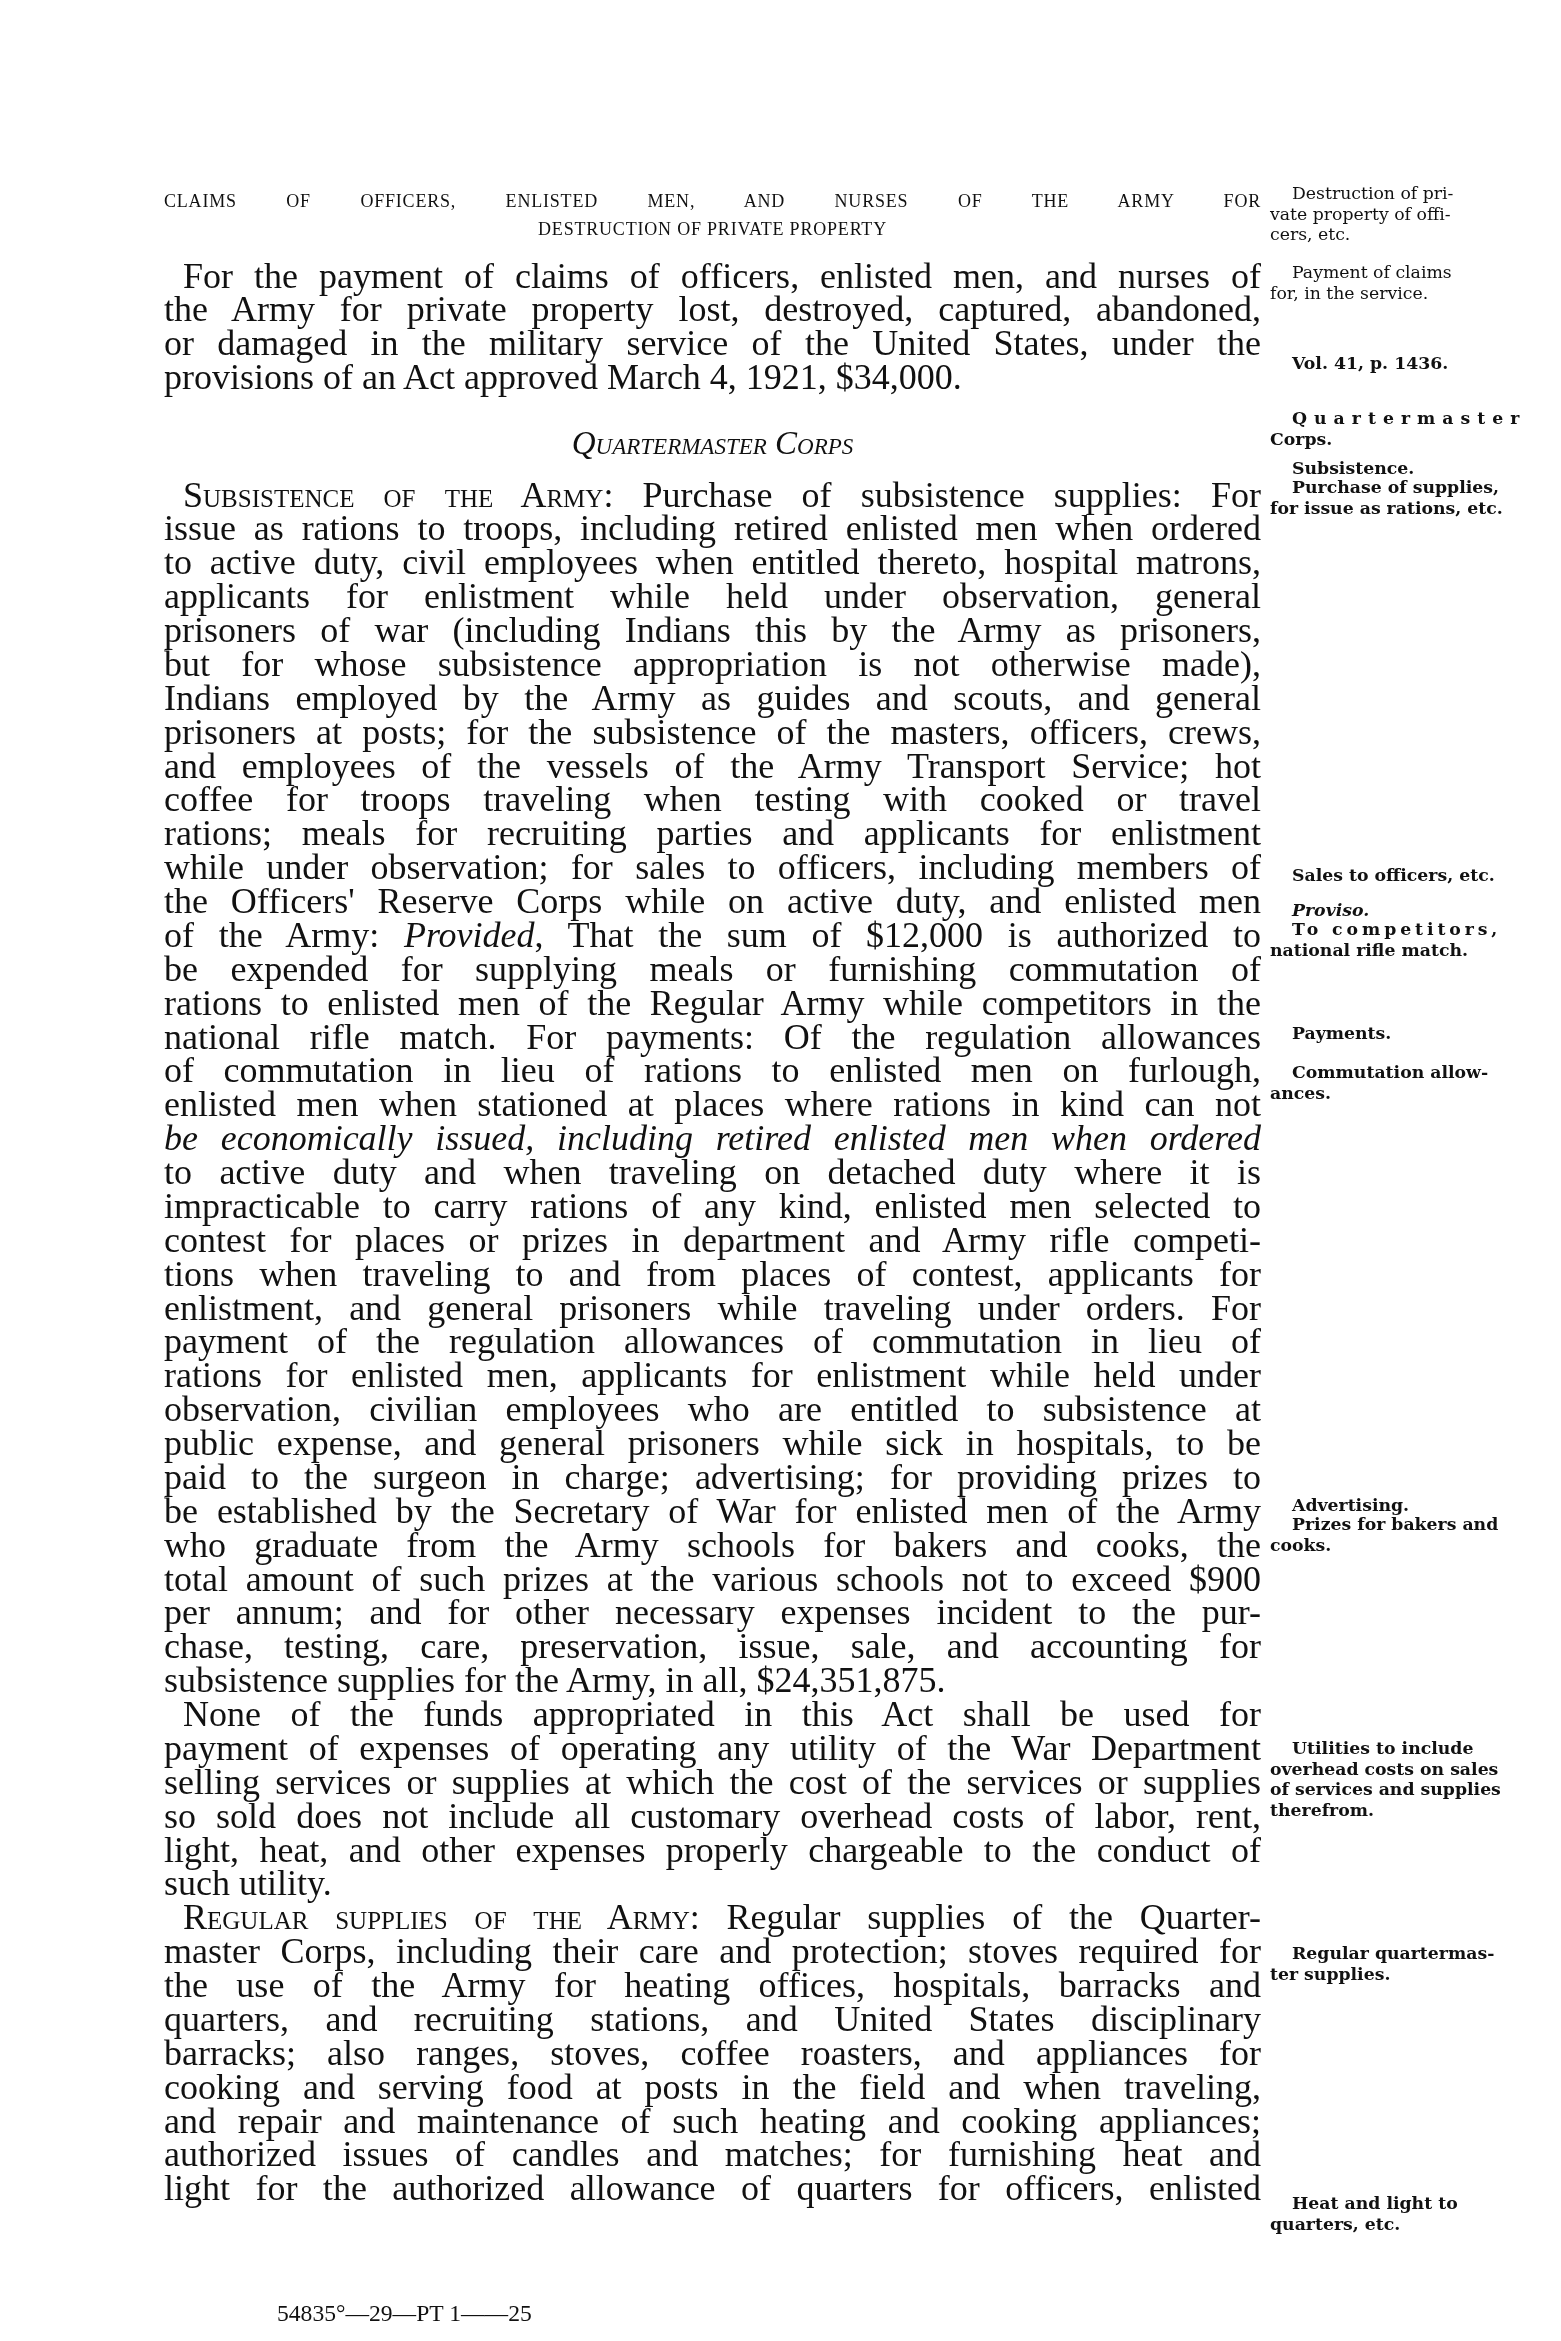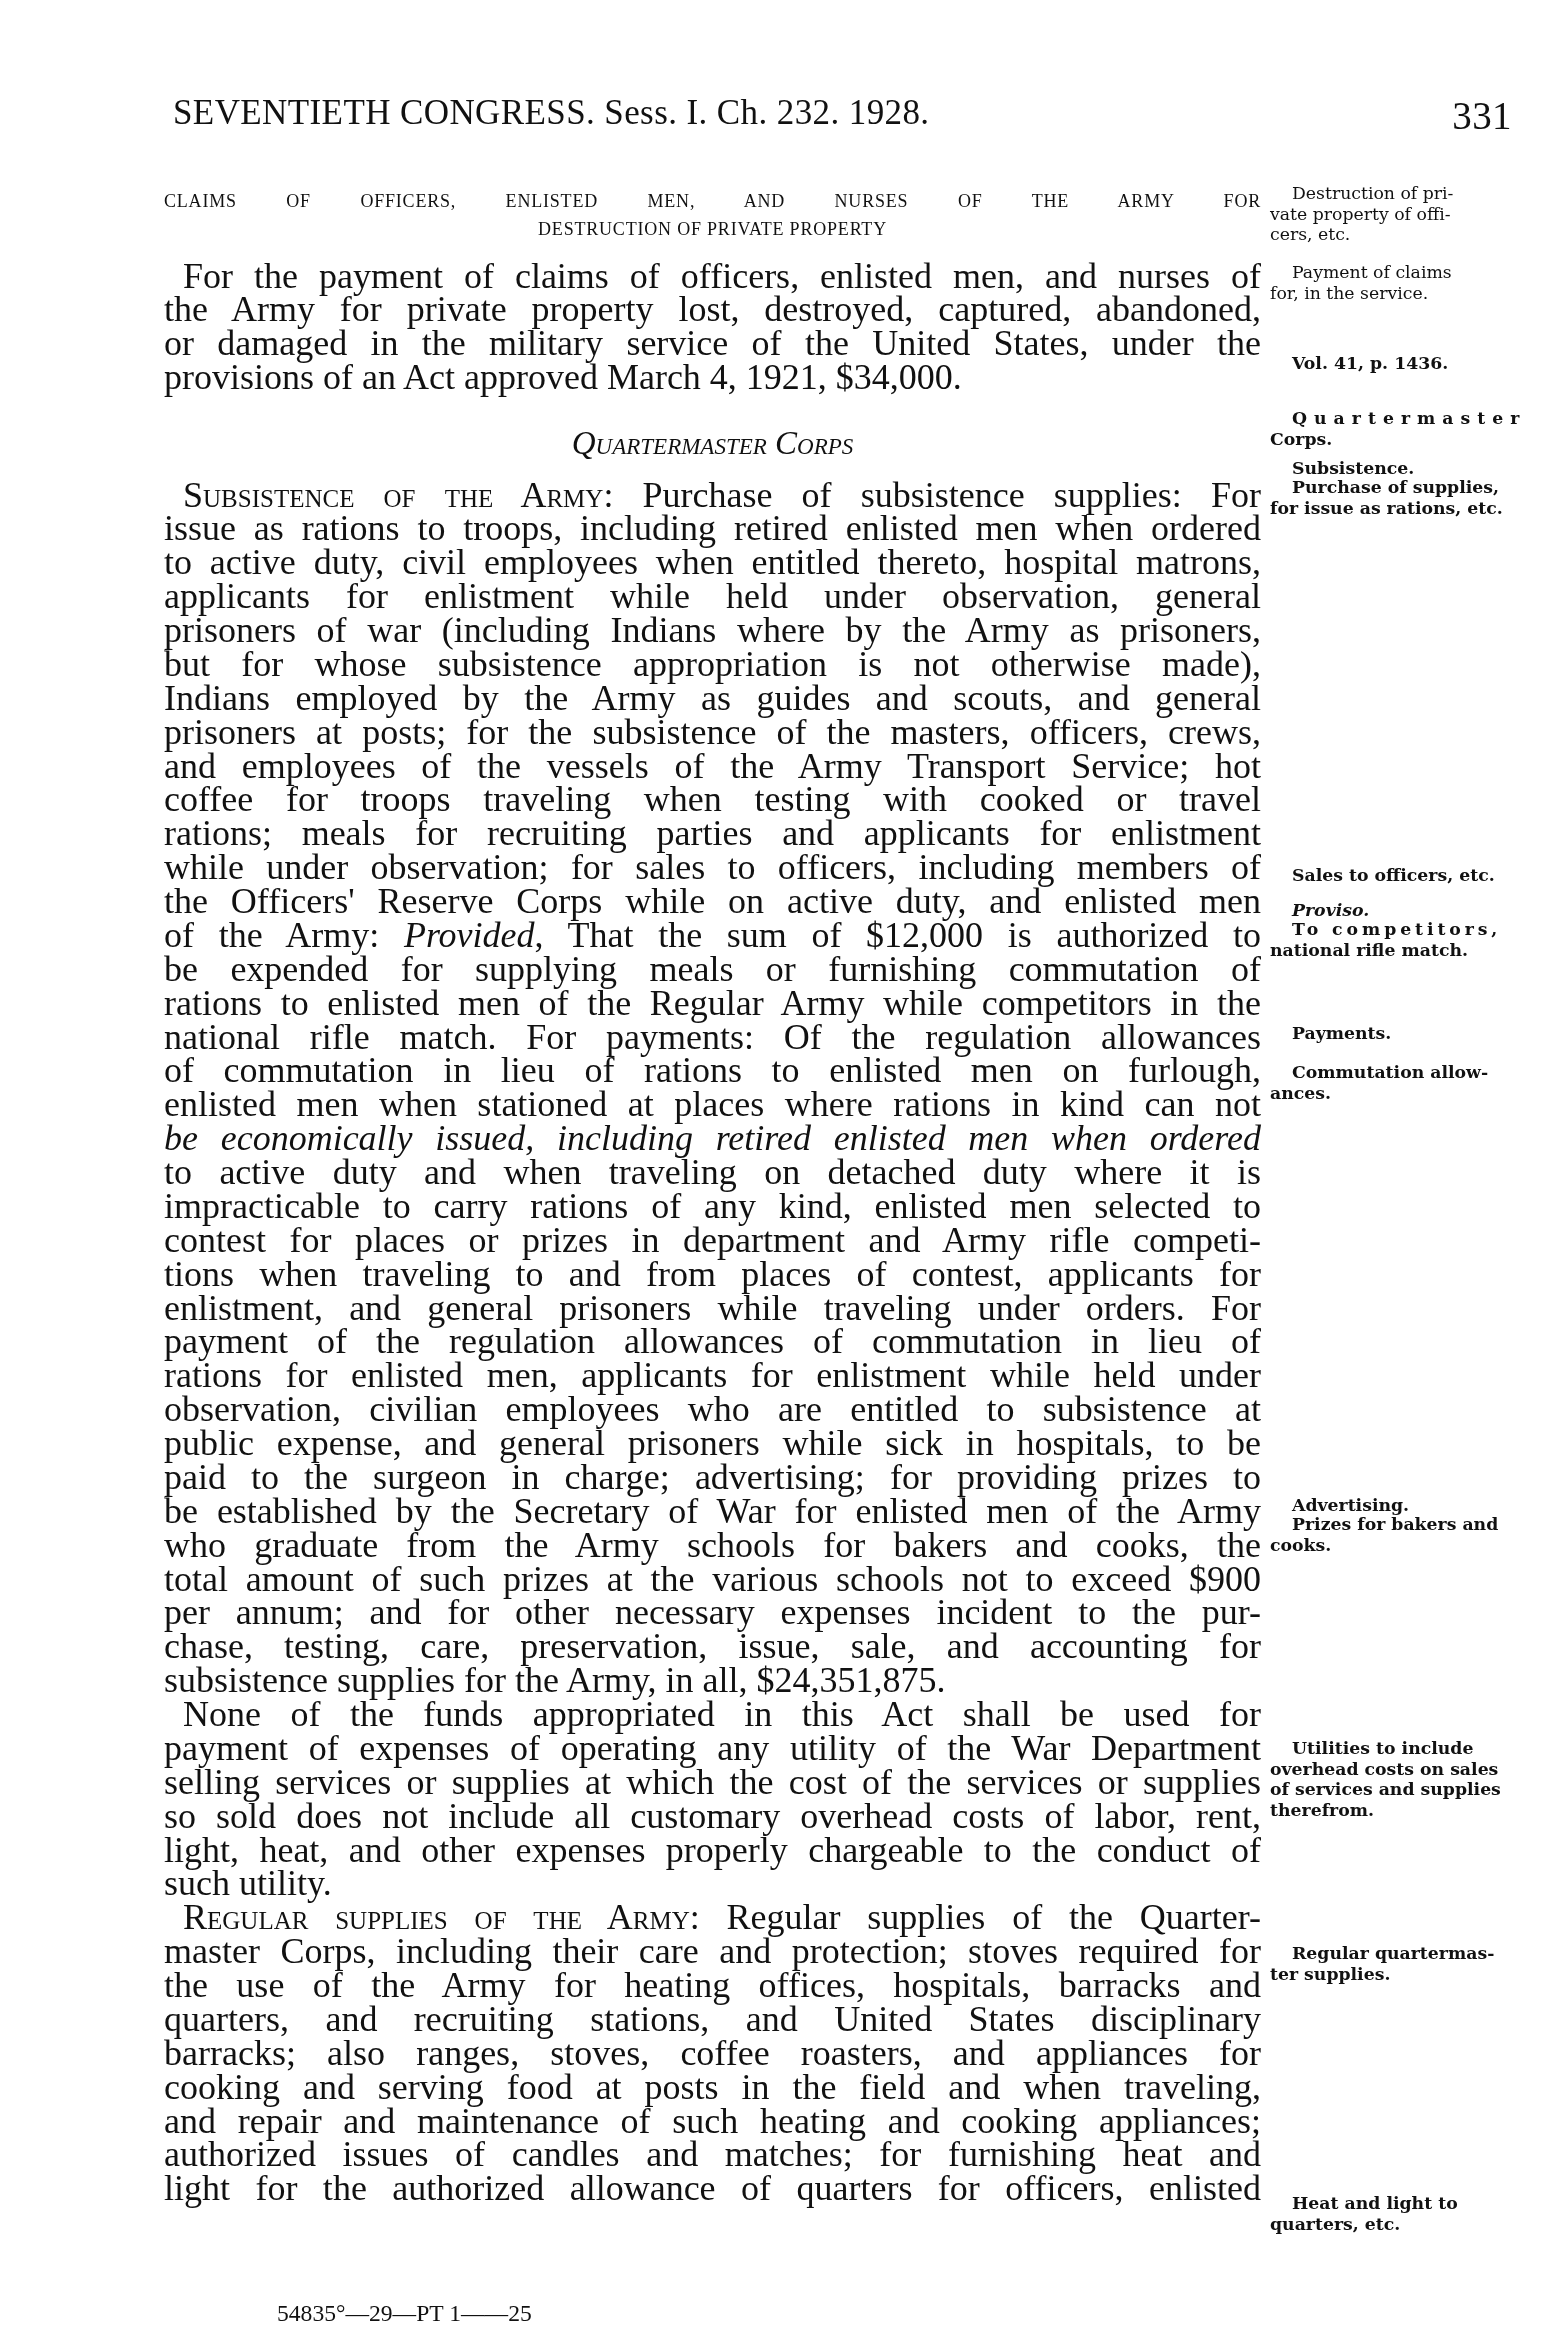--- a/index.html
+++ b/index.html
@@ -33,42 +33,38 @@
 
   .footer { position: absolute; left: 277px; top: 2300px; font-family: "Liberation Serif", serif;
             font-size: 23.6px; }
   .it { font-style: italic; }
 </style>
 </head>
 <body>
 
 <div class="page">
 
-  <div class="running-head">
-    <span class="title">SEVENTIETH CONGRESS.  Sess. I.  Ch. 232.  1928.</span>
-    <span class="pageno">331</span>
-  </div>
 
   <div class="body-col" style="top:0;">
 
     <div class="line sect-head" style="top:183px; font-size:18px;">CLAIMS OF OFFICERS, ENLISTED MEN, AND NURSES OF THE ARMY FOR</div>
     <div class="line sect-head center" style="top:211px; font-size:18px;">DESTRUCTION OF PRIVATE PROPERTY</div>
 
     <div class="line indent" style="top:258px;">For the payment of claims of officers, enlisted men, and nurses of</div>
     <div class="line" style="top:291px;">the Army for private property lost, destroyed, captured, abandoned,</div>
     <div class="line" style="top:325px;">or damaged in the military service of the United States, under the</div>
     <div class="line last" style="top:359px;">provisions of an Act approved March 4, 1921, $34,000.</div>
 
     <div class="line center sect-title sc" style="top:425px;font-style:italic;">Quartermaster Corps</div>
 
     <div class="line indent" style="top:477px;"><span class="sc">Subsistence of the Army</span><span>: Purchase of subsistence supplies: For</span></div>
     <div class="line" style="top:510px;">issue as rations to troops, including retired enlisted men when ordered</div>
     <div class="line" style="top:544px;">to active duty, civil employees when entitled thereto, hospital matrons,</div>
     <div class="line" style="top:578px;">applicants for enlistment while held under observation, general</div>
-    <div class="line" style="top:612px;">prisoners of war (including Indians where by the Army as prisoners,</div>
+    <div class="line" style="top:612px;">prisoners of war (including Indians this by the Army as prisoners,</div>
     <div class="line" style="top:646px;">but for whose subsistence appropriation is not otherwise made),</div>
     <div class="line" style="top:680px;">Indians employed by the Army as guides and scouts, and general</div>
     <div class="line" style="top:714px;">prisoners at posts; for the subsistence of the masters, officers, crews,</div>
     <div class="line" style="top:748px;">and employees of the vessels of the Army Transport Service; hot</div>
     <div class="line" style="top:781px;">coffee for troops traveling when testing with cooked or travel</div>
     <div class="line" style="top:815px;">rations; meals for recruiting parties and applicants for enlistment</div>
     <div class="line" style="top:849px;">while under observation; for sales to officers, including members of</div>
     <div class="line" style="top:883px;">the Officers' Reserve Corps while on active duty, and enlisted men</div>
     <div class="line" style="top:917px;"><span>of the Army: </span><span class="it">Provided</span><span>, That the sum of $12,000 is authorized to</span></div>
     <div class="line" style="top:951px;">be expended for supplying meals or furnishing commutation of</div>

